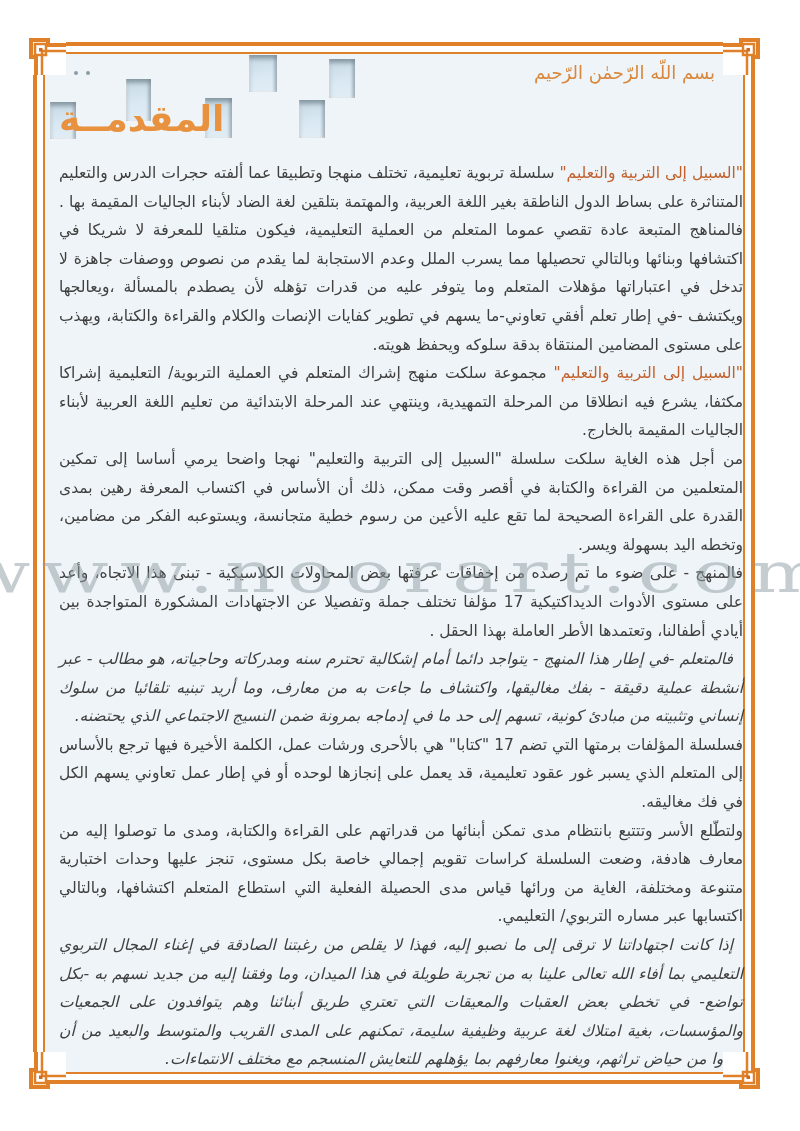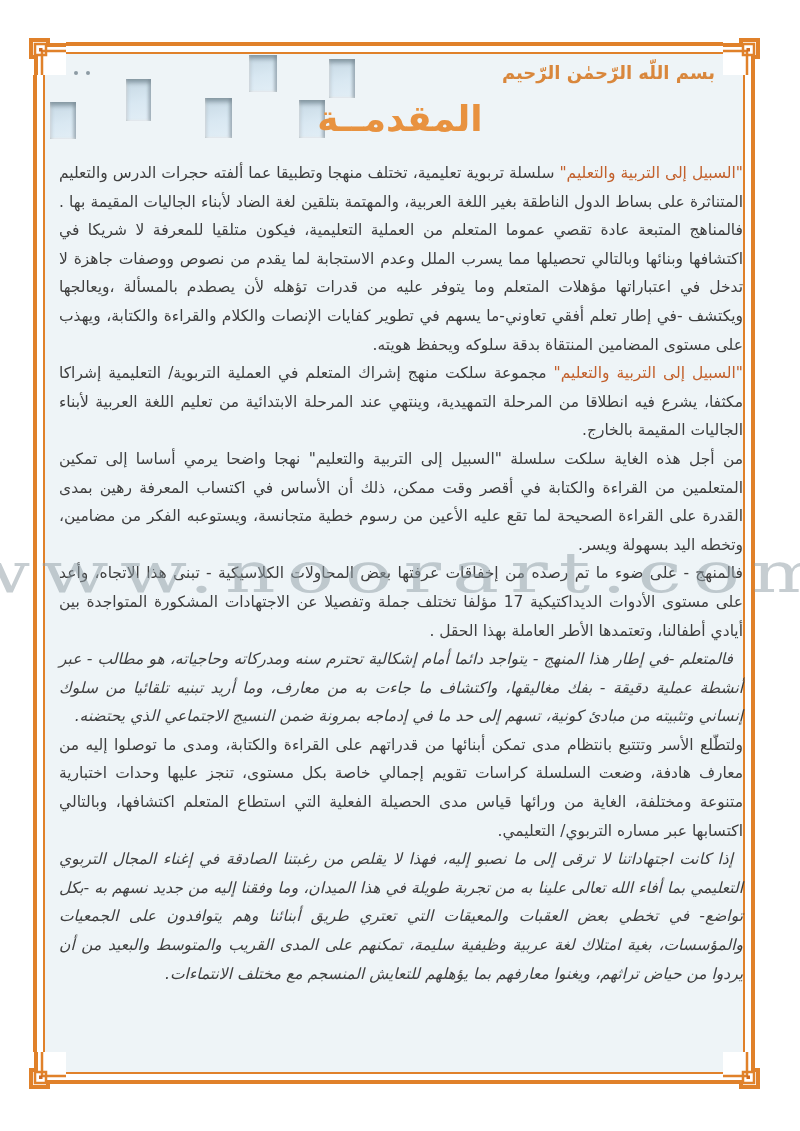--- a/index.html
+++ b/index.html
@@ -38,24 +38,24 @@
   .sq6{left:329px;top:59px;width:26px;height:39px;}
   .dot{position:absolute;width:4px;height:4px;border-radius:50%;background:#8d9ba4;z-index:4;}
   .dot1{left:74px;top:71px;} .dot2{left:86px;top:71px;}
   
   .content{
     position:absolute;left:57px;top:54px;width:688px;height:1018px;
     direction:rtl;z-index:5;overflow:hidden;padding:0 2px;box-sizing:border-box;
   }
   .bismillah{
     text-align:right;margin:8px 28px 0 0;
-    font-size:18px;color:#d9873c;font-weight:bold;
+    font-size:18px;color:#d9873c;font-weight:normal;
   }
   .page-title{
-    text-align:center;margin:16px 2px 20px 0;
+    text-align:left;margin:16px 2px 20px 0;
     font-size:36px;line-height:40px;font-weight:bold;color:#e8923f;
     letter-spacing:3px;
   }
   .para{
     margin:0;font-size:15.5px;line-height:28.6px;color:#3f3f3f;
     text-align:justify;
   }
   .para .hl{color:#c2602c;}
   .indent{text-indent:10px;font-style:italic;}
   
@@ -120,17 +120,18 @@
 
 <div class="content">
   <div class="bismillah">بسم اللّه الرّحمٰن الرّحيم</div>
   <div class="page-title">المقدمــة</div>
 
   <p class="para"><span class="hl">"السبيل إلى التربية والتعليم"</span><span> سلسلة تربوية تعليمية، تختلف منهجا وتطبيقا عما ألفته حجرات الدرس والتعليم المتناثرة على بساط الدول الناطقة بغير اللغة العربية، والمهتمة بتلقين لغة الضاد لأبناء الجاليات المقيمة بها . فالمناهج المتبعة عادة تقصي عموما المتعلم من العملية التعليمية، فيكون متلقيا للمعرفة لا شريكا في اكتشافها وبنائها وبالتالي تحصيلها مما يسرب الملل وعدم الاستجابة لما يقدم من نصوص ووصفات جاهزة لا تدخل في اعتباراتها مؤهلات المتعلم وما يتوفر عليه من قدرات تؤهله لأن يصطدم بالمسألة ،ويعالجها ويكتشف -في إطار تعلم أفقي تعاوني-ما يسهم في تطوير كفايات الإنصات والكلام والقراءة والكتابة، ويهذب على مستوى المضامين المنتقاة بدقة سلوكه ويحفظ هويته.</span></p>
   <p class="para"><span class="hl">"السبيل إلى التربية والتعليم"</span><span> مجموعة سلكت منهج إشراك المتعلم في العملية التربوية/ التعليمية إشراكا مكثفا، يشرع فيه انطلاقا من المرحلة التمهيدية، وينتهي عند المرحلة الابتدائية من تعليم اللغة العربية لأبناء الجاليات المقيمة بالخارج.</span></p>
   <p class="para"><span>من أجل هذه الغاية سلكت سلسلة "السبيل إلى التربية والتعليم" نهجا واضحا يرمي أساسا إلى تمكين المتعلمين من القراءة والكتابة في أقصر وقت ممكن، ذلك أن الأساس في اكتساب المعرفة رهين بمدى القدرة على القراءة الصحيحة لما تقع عليه الأعين من رسوم خطية متجانسة، ويستوعبه الفكر من مضامين، وتخطه اليد بسهولة ويسر.</span></p>
   <p class="para"><span>فالمنهج - على ضوء ما تم رصده من إخفاقات عرفتها بعض المحاولات الكلاسيكية - تبنى هذا الاتجاه، وأعد على مستوى الأدوات الديداكتيكية 17 مؤلفا تختلف جملة وتفصيلا عن الاجتهادات المشكورة المتواجدة بين أيادي أطفالنا، وتعتمدها الأطر العاملة بهذا الحقل .</span></p>
   <p class="para indent"><span>فالمتعلم -في إطار هذا المنهج - يتواجد دائما أمام إشكالية تحترم سنه ومدركاته وحاجياته، هو مطالب - عبر أنشطة عملية دقيقة - بفك مغاليقها، واكتشاف ما جاءت به من معارف، وما أريد تبنيه تلقائيا من سلوك إنساني وتثبيته من مبادئ كونية، تسهم إلى حد ما في إدماجه بمرونة ضمن النسيج الاجتماعي الذي يحتضنه.</span></p>
+  <p class="para"><span>فسلسلة المؤلفات برمتها التي تضم 17 "كتابا" هي بالأحرى ورشات عمل، الكلمة الأخيرة فيها ترجع بالأساس إلى المتعلم الذي يسبر غور عقود تعليمية، قد يعمل على إنجازها لوحده أو في إطار عمل تعاوني يسهم الكل في فك  مغاليقه.</span></p>
   <p class="para"><span>ولتطّلع الأسر وتتتبع بانتظام مدى  تمكن أبنائها من قدراتهم على القراءة والكتابة، ومدى ما توصلوا إليه من معارف هادفة، وضعت السلسلة  كراسات تقويم إجمالي خاصة بكل مستوى، تنجز عليها وحدات اختبارية متنوعة ومختلفة، الغاية من ورائها قياس مدى الحصيلة الفعلية التي استطاع المتعلم اكتشافها، وبالتالي اكتسابها عبر مساره التربوي/ التعليمي.</span></p>
   <p class="para indent"><span>إذا كانت اجتهاداتنا لا ترقى إلى ما نصبو إليه، فهذا لا يقلص من رغبتنا الصادقة في إغناء المجال التربوي التعليمي بما أفاء الله تعالى علينا به من تجربة طويلة في هذا الميدان، وما وفقنا إليه من جديد نسهم به -بكل تواضع- في تخطي بعض العقبات والمعيقات التي تعتري طريق أبنائنا وهم يتوافدون على الجمعيات والمؤسسات، بغية امتلاك لغة عربية وظيفية سليمة، تمكنهم على المدى القريب والمتوسط والبعيد من أن يردوا من حياض تراثهم، ويغنوا معارفهم بما يؤهلهم للتعايش المنسجم مع مختلف الانتماءات.</span></p>
 </div>
 
 <div class="watermark">www.noorart.com</div>
 
 </body></html>

